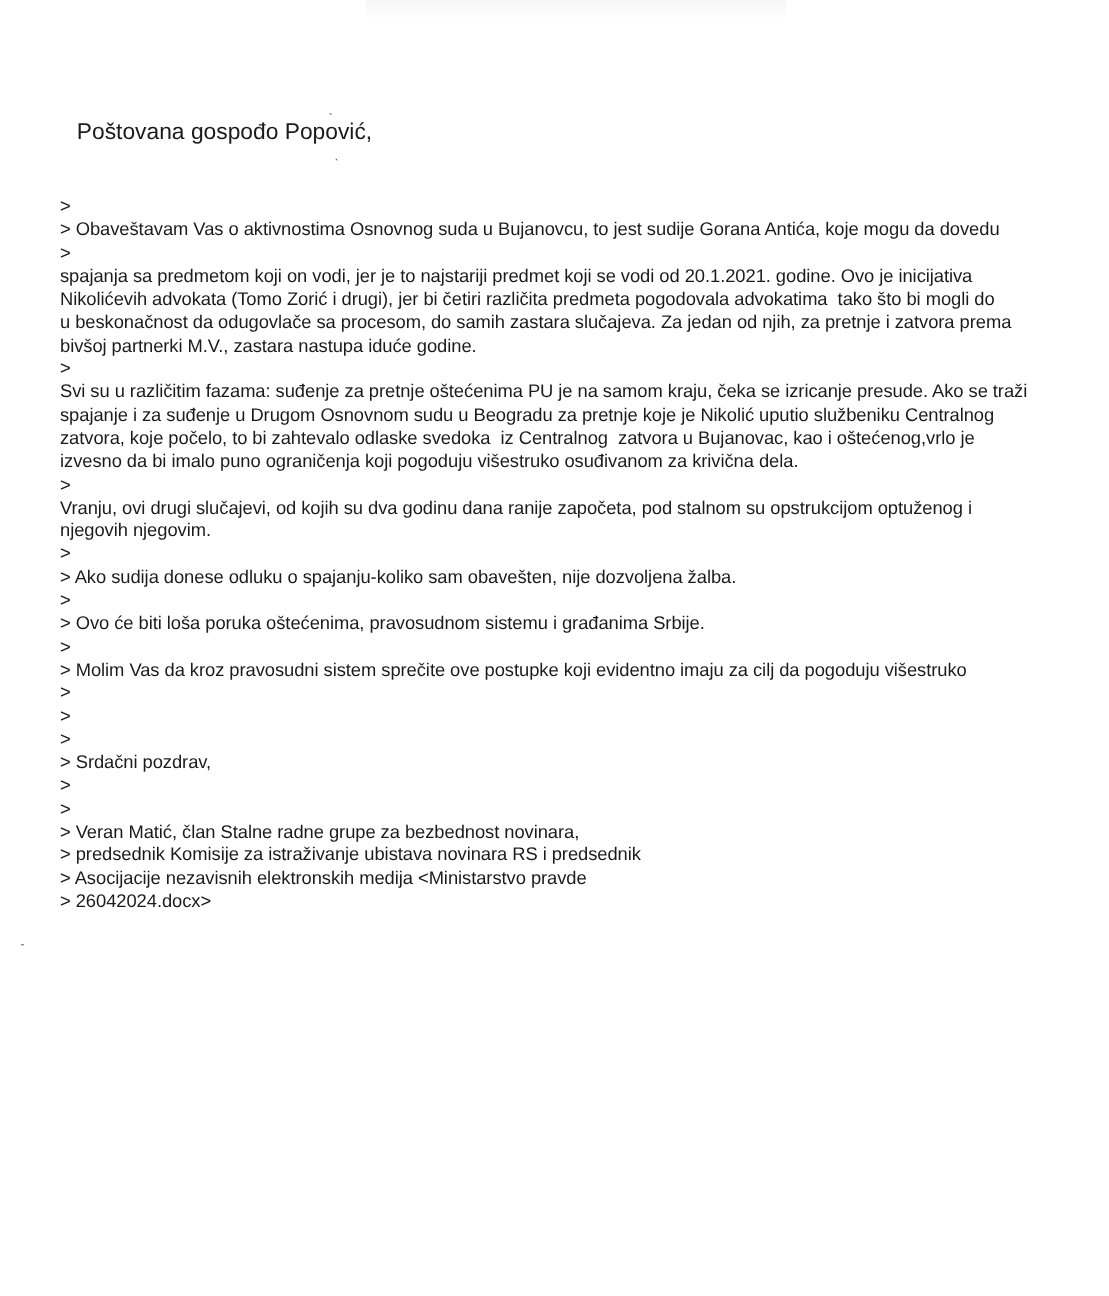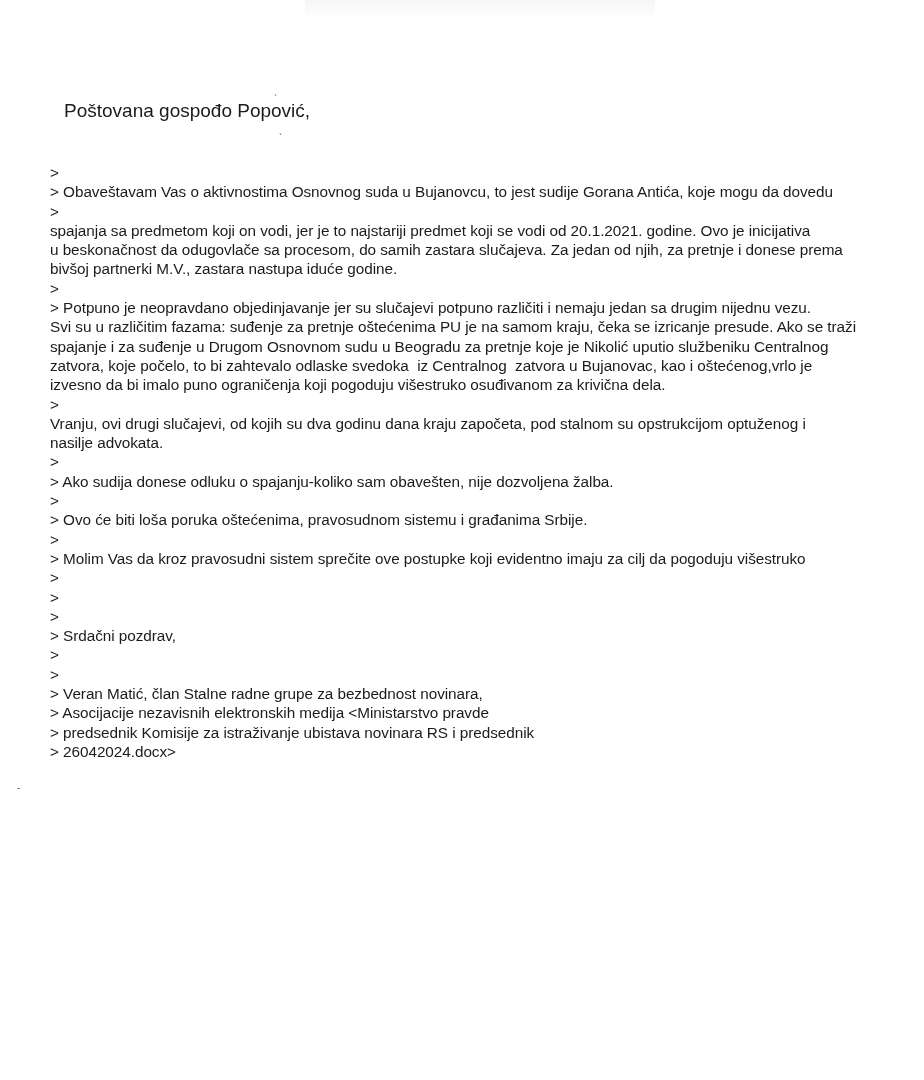--- a/index.html
+++ b/index.html
@@ -30,40 +30,40 @@
 <div class="salutation">Poštovana gospođo Popović,</div>
 <span class="mark" style="top:94px;left:274px;">ˋ</span>
 <span class="mark" style="top:124px;left:279px;">ˎ</span>
 <span class="mark" style="top:782px;left:17px;">-</span>
 
 <div class="body-text" id="letter-body">
     <div class="line">&gt;</div>
     <div class="line">&gt; Obaveštavam Vas o aktivnostima Osnovnog suda u Bujanovcu, to jest sudije Gorana Antića, koje mogu da dovedu</div>
     <div class="line">&gt;</div>
     <div class="line">spajanja sa predmetom koji on vodi, jer je to najstariji predmet koji se vodi od 20.1.2021. godine. Ovo je inicijativa</div>
-    <div class="line">u beskonačnost da odugovlače sa procesom, do samih zastara slučajeva. Za jedan od njih, za pretnje i donese prema</div>
+    <div class="line">Nikolićevih advokata (Tomo Zorić i drugi), jer bi četiri različita predmeta pogodovala advokatima  tako što bi mogli do</div>
+    <div class="line">u beskonačnost da odugovlače sa procesom, do samih zastara slučajeva. Za jedan od njih, za pretnje i zatvora prema</div>
     <div class="line">bivšoj partnerki M.V., zastara nastupa iduće godine.</div>
     <div class="line">&gt;</div>
-    <div class="line">&gt; Potpuno je neopravdano objedinjavanje jer su slučajevi potpuno različiti i nemaju jedan sa drugim nijednu vezu.</div>
     <div class="line">Svi su u različitim fazama: suđenje za pretnje oštećenima PU je na samom kraju, čeka se izricanje presude. Ako se traži</div>
     <div class="line">spajanje i za suđenje u Drugom Osnovnom sudu u Beogradu za pretnje koje je Nikolić uputio službeniku Centralnog</div>
     <div class="line">zatvora, koje počelo, to bi zahtevalo odlaske svedoka  iz Centralnog  zatvora u Bujanovac, kao i oštećenog,vrlo je</div>
     <div class="line">izvesno da bi imalo puno ograničenja koji pogoduju višestruko osuđivanom za krivična dela.</div>
     <div class="line">&gt;</div>
-    <div class="line">Vranju, ovi drugi slučajevi, od kojih su dva godinu dana kraju započeta, pod stalnom su opstrukcijom optuženog i</div>
-    <div class="line">nasilje advokata.</div>
+    <div class="line">Vranju, ovi drugi slučajevi, od kojih su dva godinu dana ranije započeta, pod stalnom su opstrukcijom optuženog i</div>
+    <div class="line">njegovih njegovim.</div>
     <div class="line">&gt;</div>
     <div class="line">&gt; Ako sudija donese odluku o spajanju-koliko sam obavešten, nije dozvoljena žalba.</div>
     <div class="line">&gt;</div>
     <div class="line">&gt; Ovo će biti loša poruka oštećenima, pravosudnom sistemu i građanima Srbije.</div>
     <div class="line">&gt;</div>
     <div class="line">&gt; Molim Vas da kroz pravosudni sistem sprečite ove postupke koji evidentno imaju za cilj da pogoduju višestruko</div>
     <div class="line">&gt;</div>
     <div class="line">&gt;</div>
     <div class="line">&gt;</div>
     <div class="line">&gt; Srdačni pozdrav,</div>
     <div class="line">&gt;</div>
     <div class="line">&gt;</div>
     <div class="line">&gt; Veran Matić, član Stalne radne grupe za bezbednost novinara,</div>
+    <div class="line">&gt; predsednik Komisije za istraživanje ubistava novinara RS i predsednik</div>
     <div class="line">&gt; Asocijacije nezavisnih elektronskih medija &lt;Ministarstvo pravde</div>
-    <div class="line">&gt; predsednik Komisije za istraživanje ubistava novinara RS i predsednik</div>
     <div class="line">&gt; 26042024.docx&gt;</div>
   </div>
 
 </body></html>

